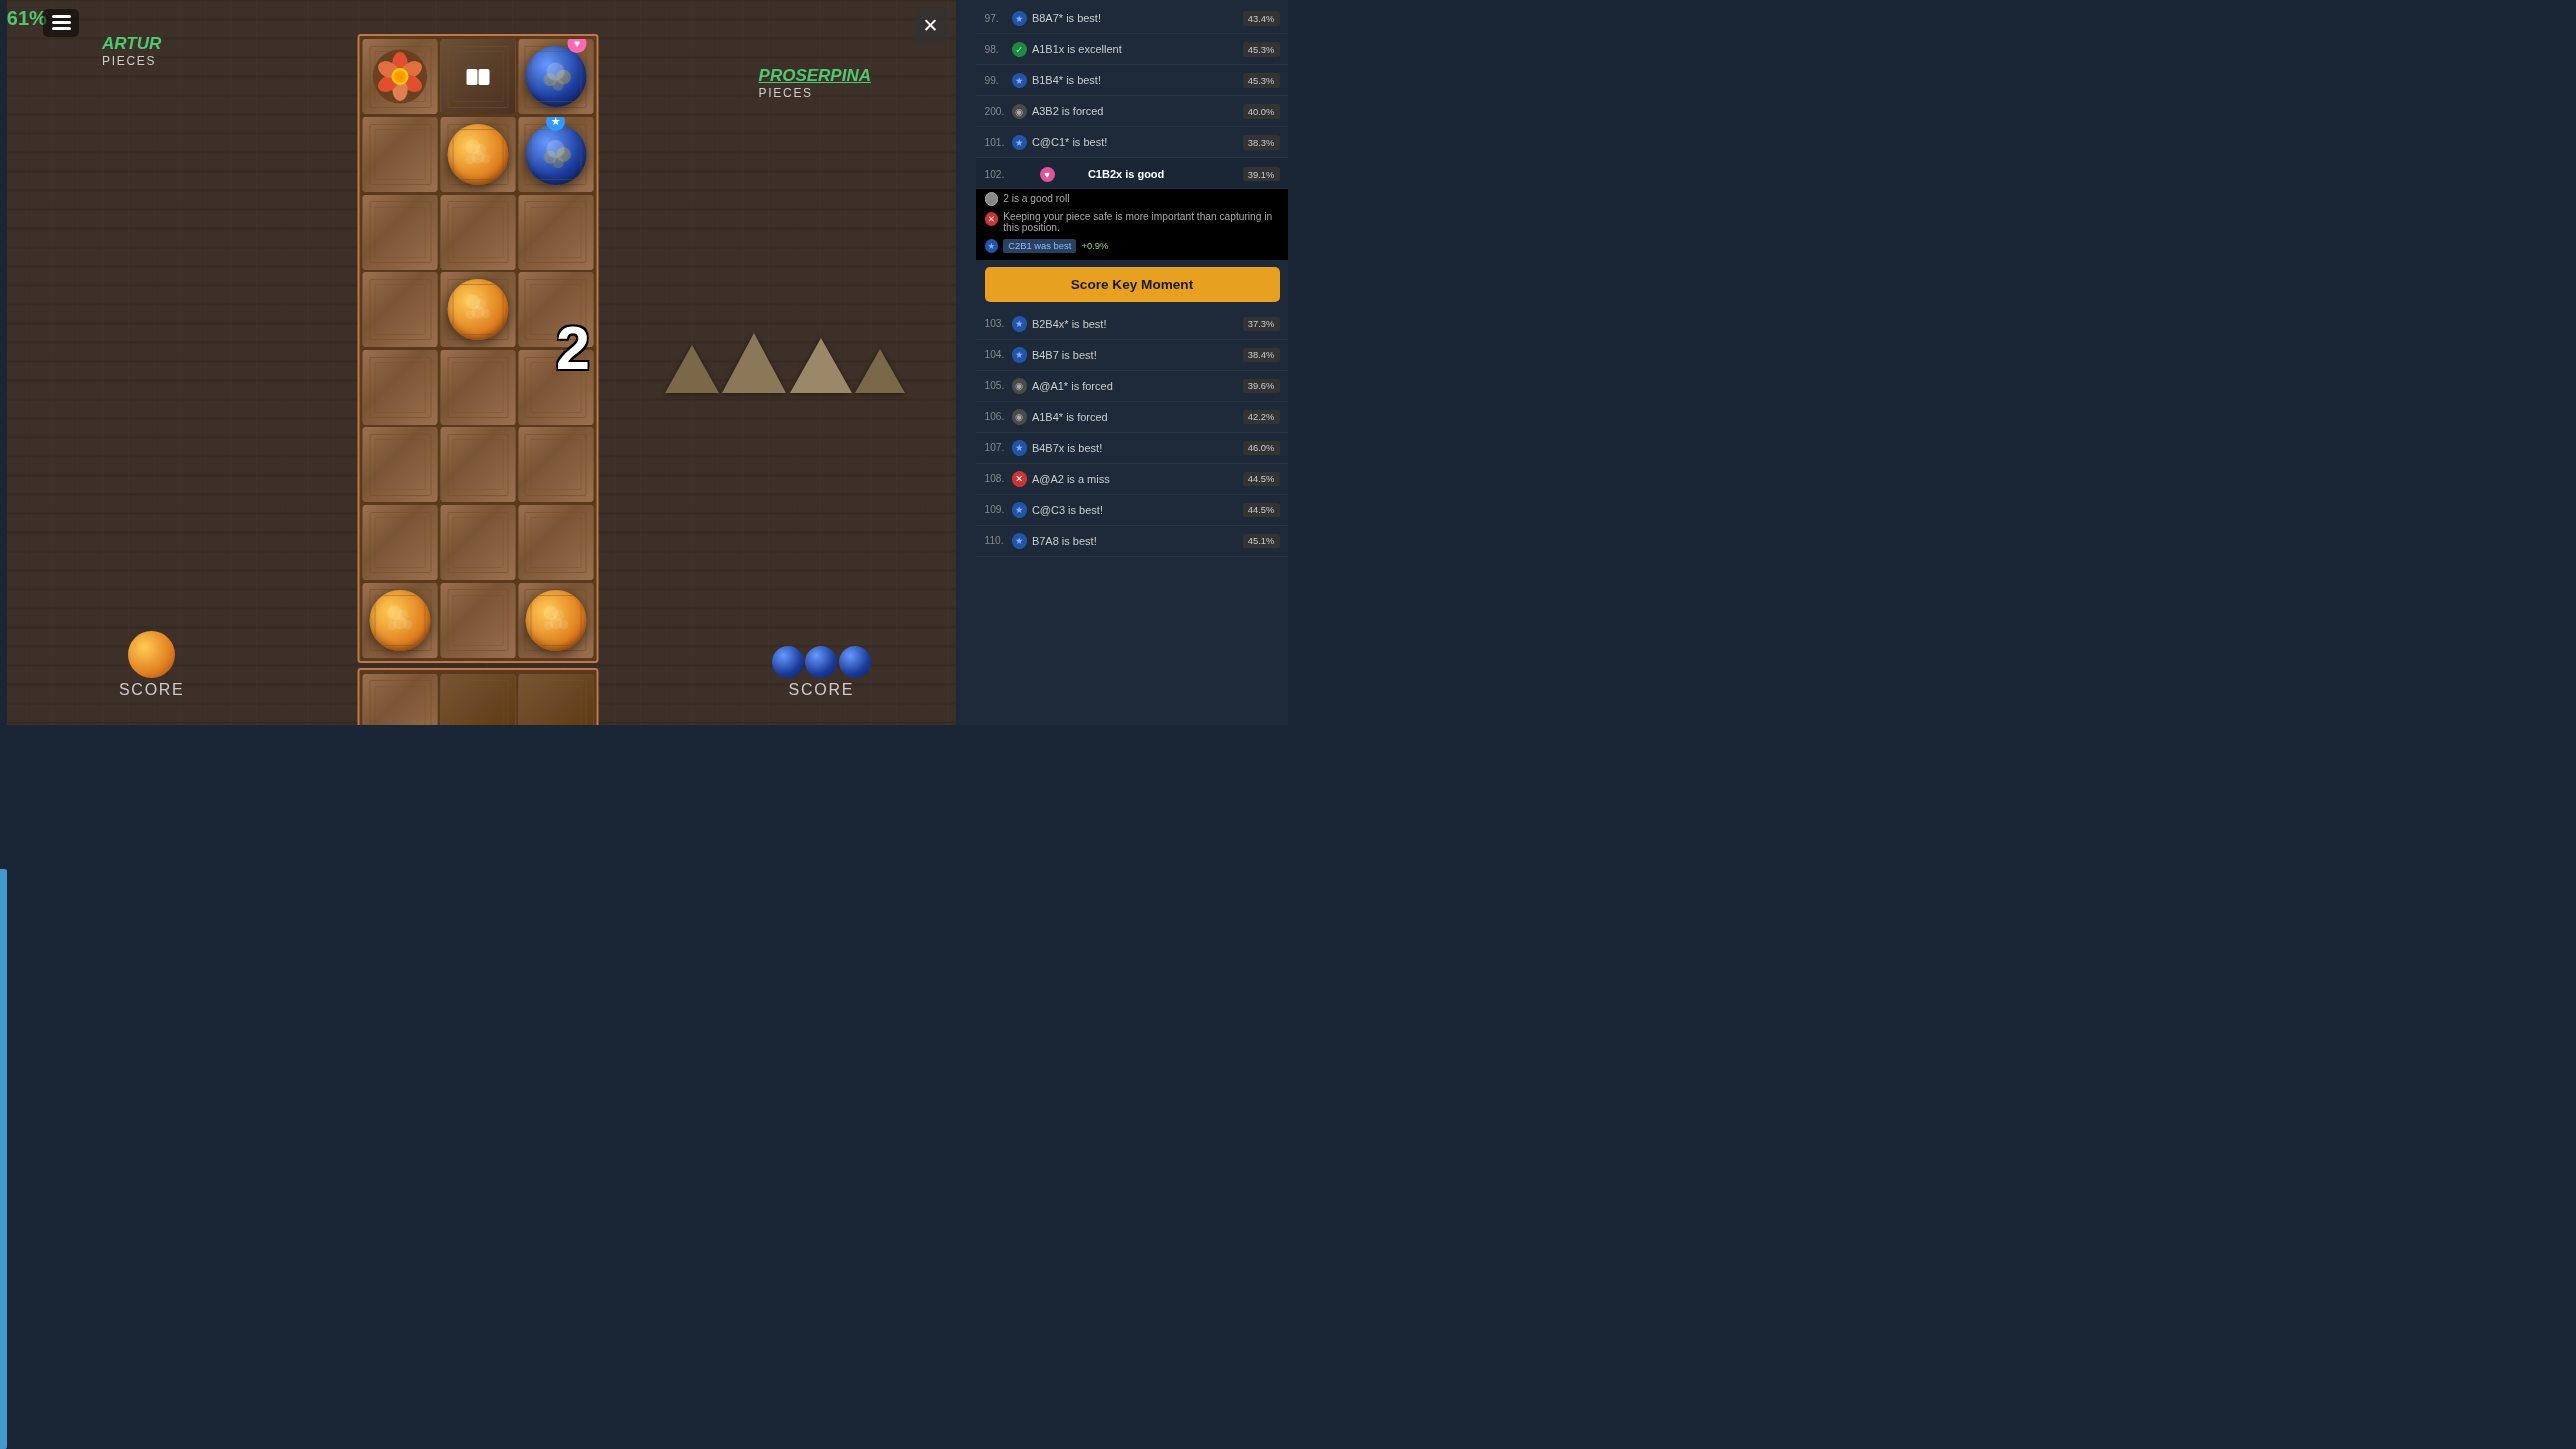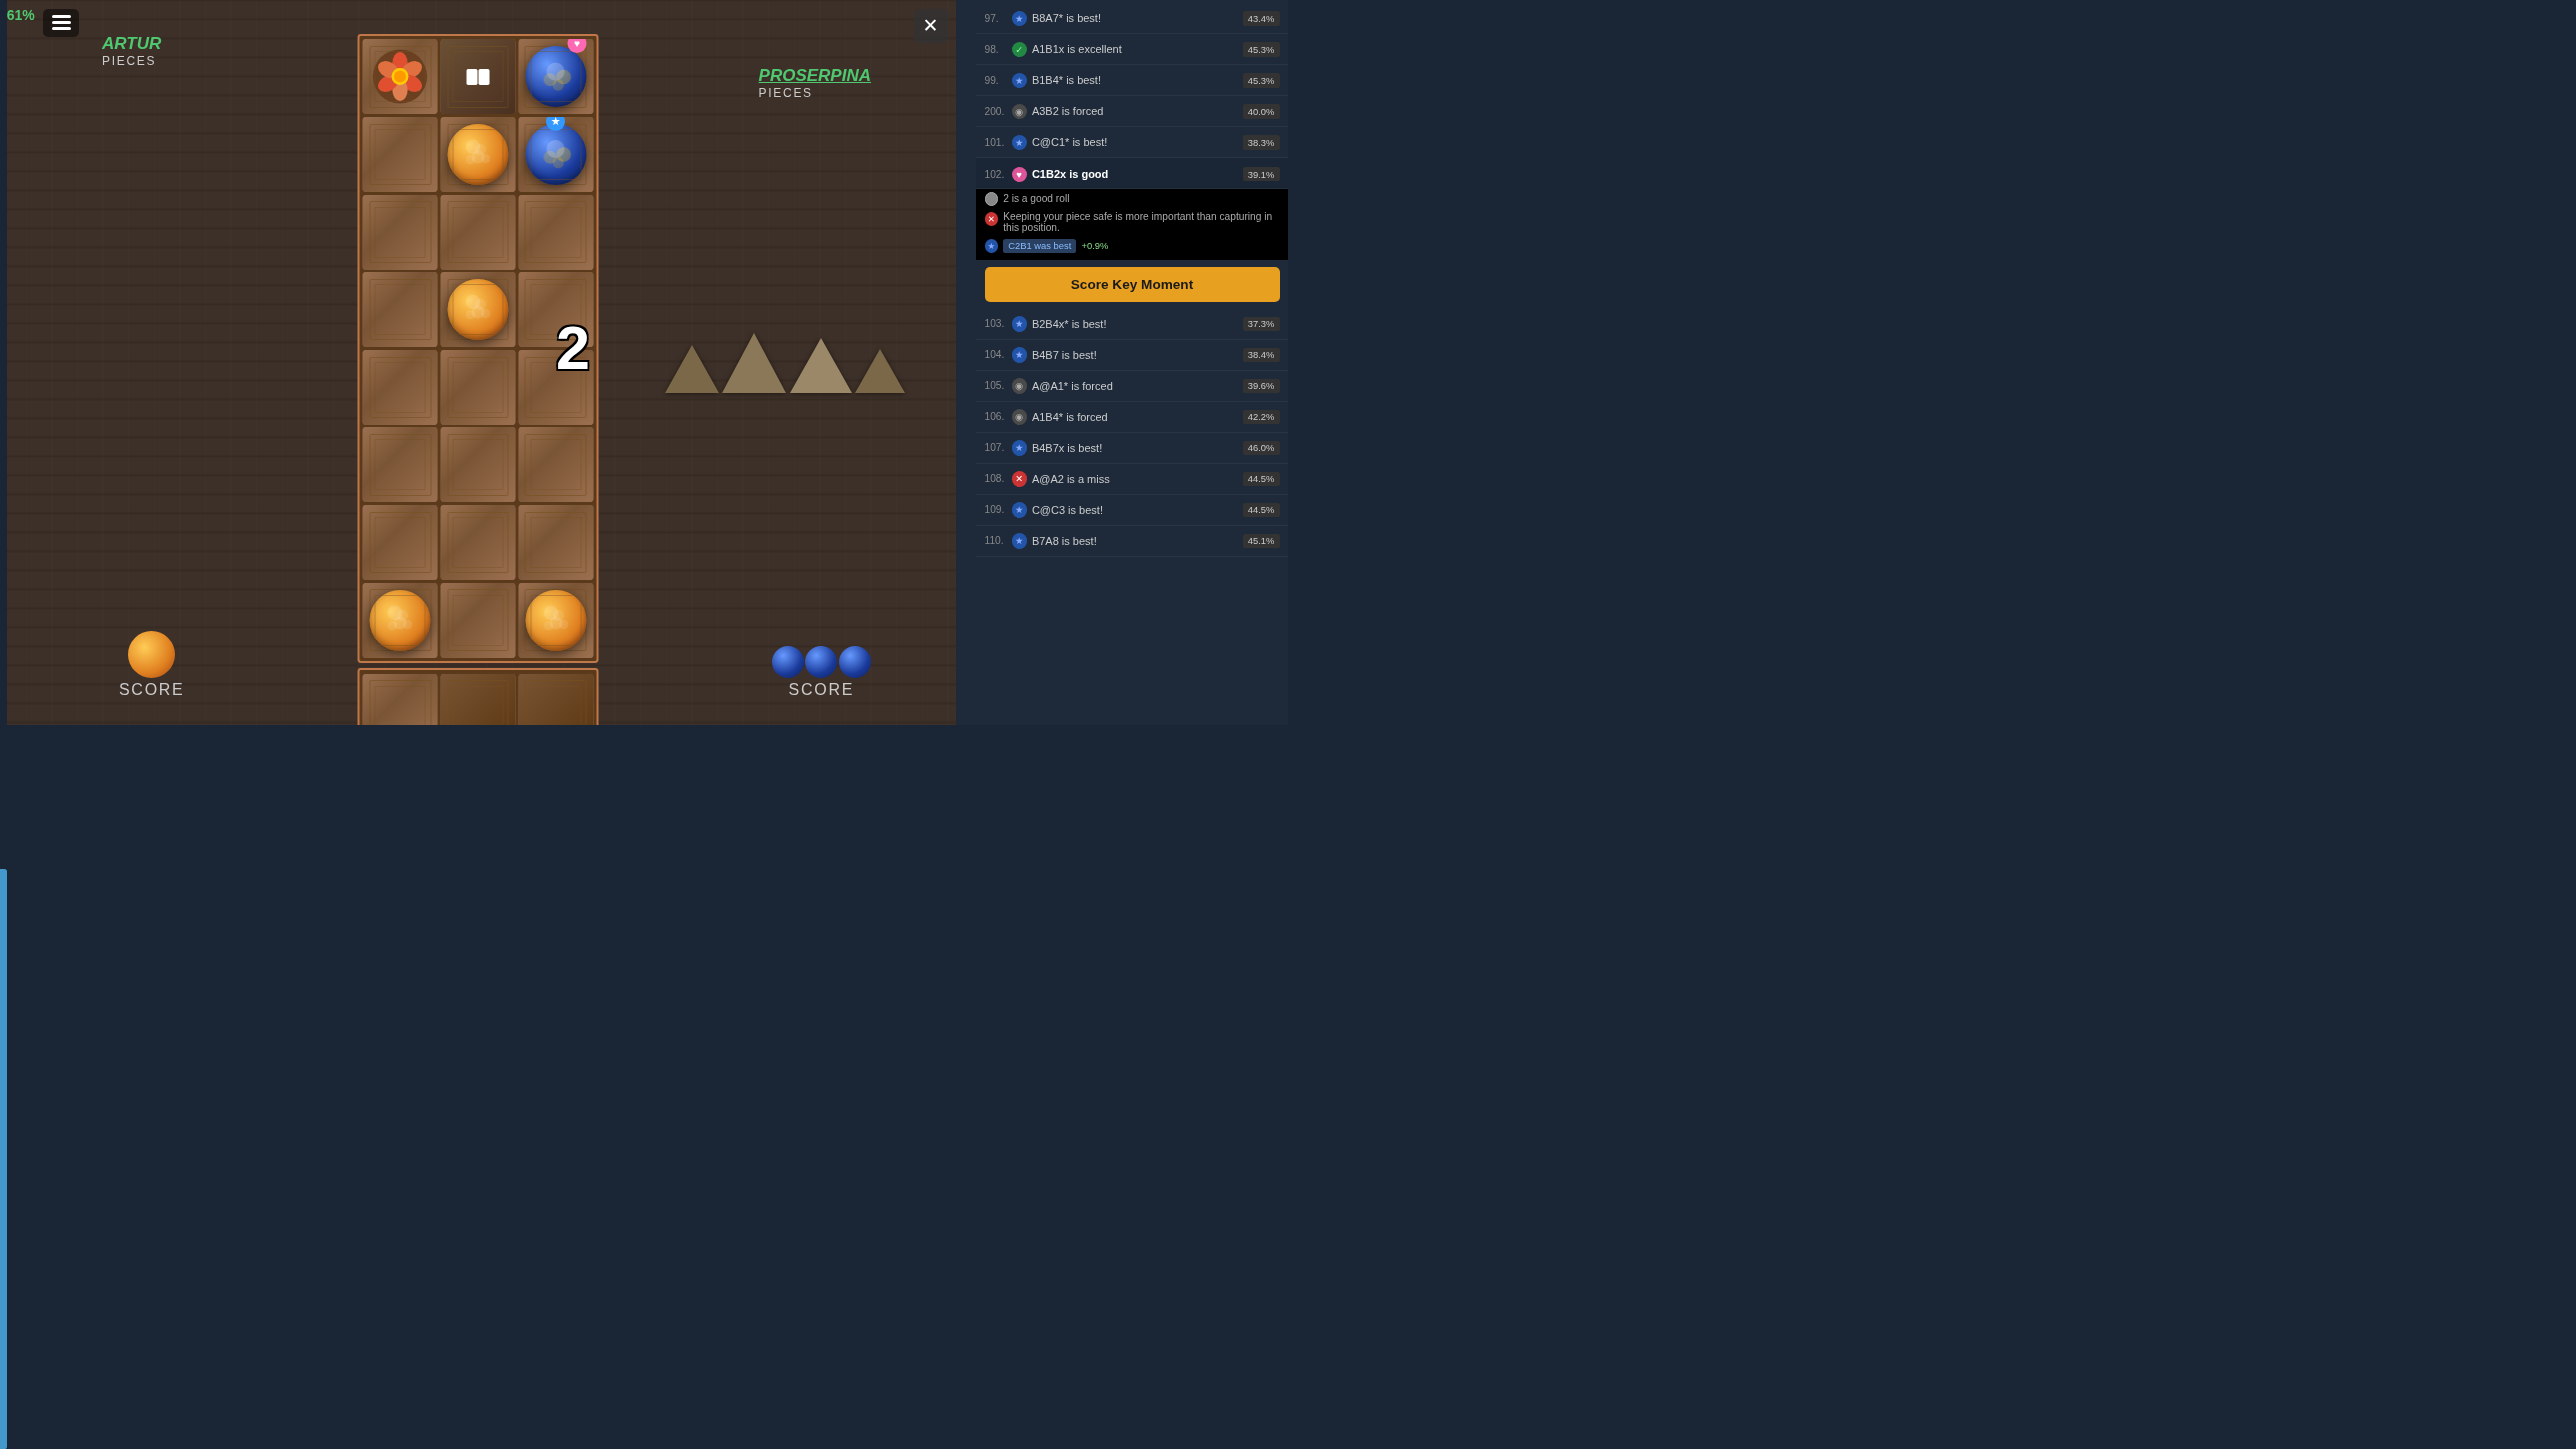--- a/index.html
+++ b/index.html
@@ -31,21 +31,21 @@
         repeating-linear-gradient(180deg, rgba(0,0,0,0.15) 0px, transparent 2.6px, transparent 17px, rgba(0,0,0,0.1) 19px),
         repeating-linear-gradient(90deg, rgba(255,255,255,0.02) 0px, transparent 1.7px, transparent 25.6px);
     }
 
     
     .percent-display {
       position: absolute;
       top: 6.8px;
       left: 6.8px;
       color: #4fc870;
-      font-size: 14px;
+      font-size: 20px;
       font-weight: bold;
     }
 
     
     .hamburger-btn {
       position: absolute;
       top: 8.5px;
       left: 43px;
       background: rgba(0,0,0,0.5);
       border: none;
@@ -641,21 +641,21 @@
     
     <div class="move-item">
       <span class="move-num">101.</span>
       <div class="move-icon star">★</div>
       <span class="move-text">C@C1* is best!</span>
       <span class="move-score">38.3%</span>
     </div>
 
     
     <div style="background:#1a2535; border-left:none;">
-      <div class="move-item" style="background:#1a2535; padding-bottom:3.4px;">
+      <div class="move-item" style="background:#1a2535; padding-bottom:3.4px;gap:28px;">
         <span class="move-num">102.</span>
         <div class="move-icon pink">♥</div>
         <span class="move-text" style="color:white; font-weight:bold;">C1B2x is good</span>
         <span class="move-score">39.1%</span>
       </div>
 
       <div class="detail-row">
         <div style="width:13.6px;height:13.6px;border-radius:50%;background:#888;border:1.7px solid #aaa;flex-shrink:0;"></div>
         <span>2 is a good roll</span>
       </div>

